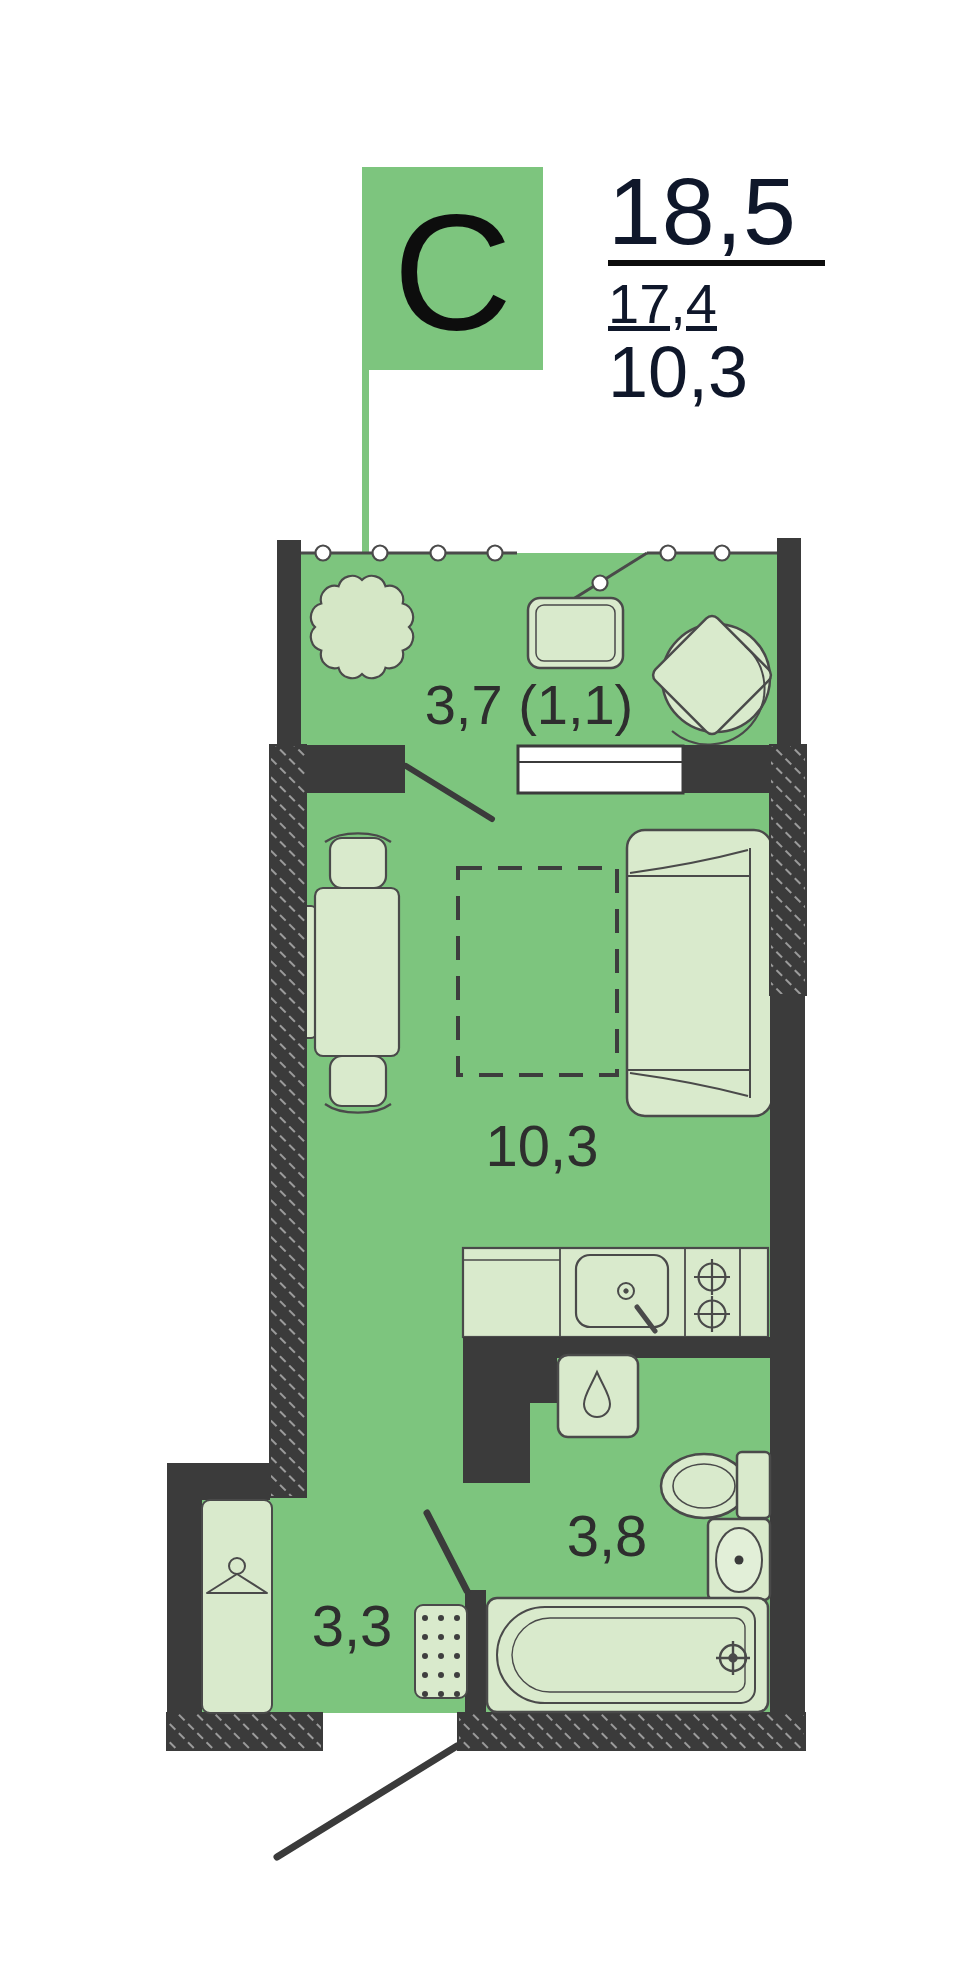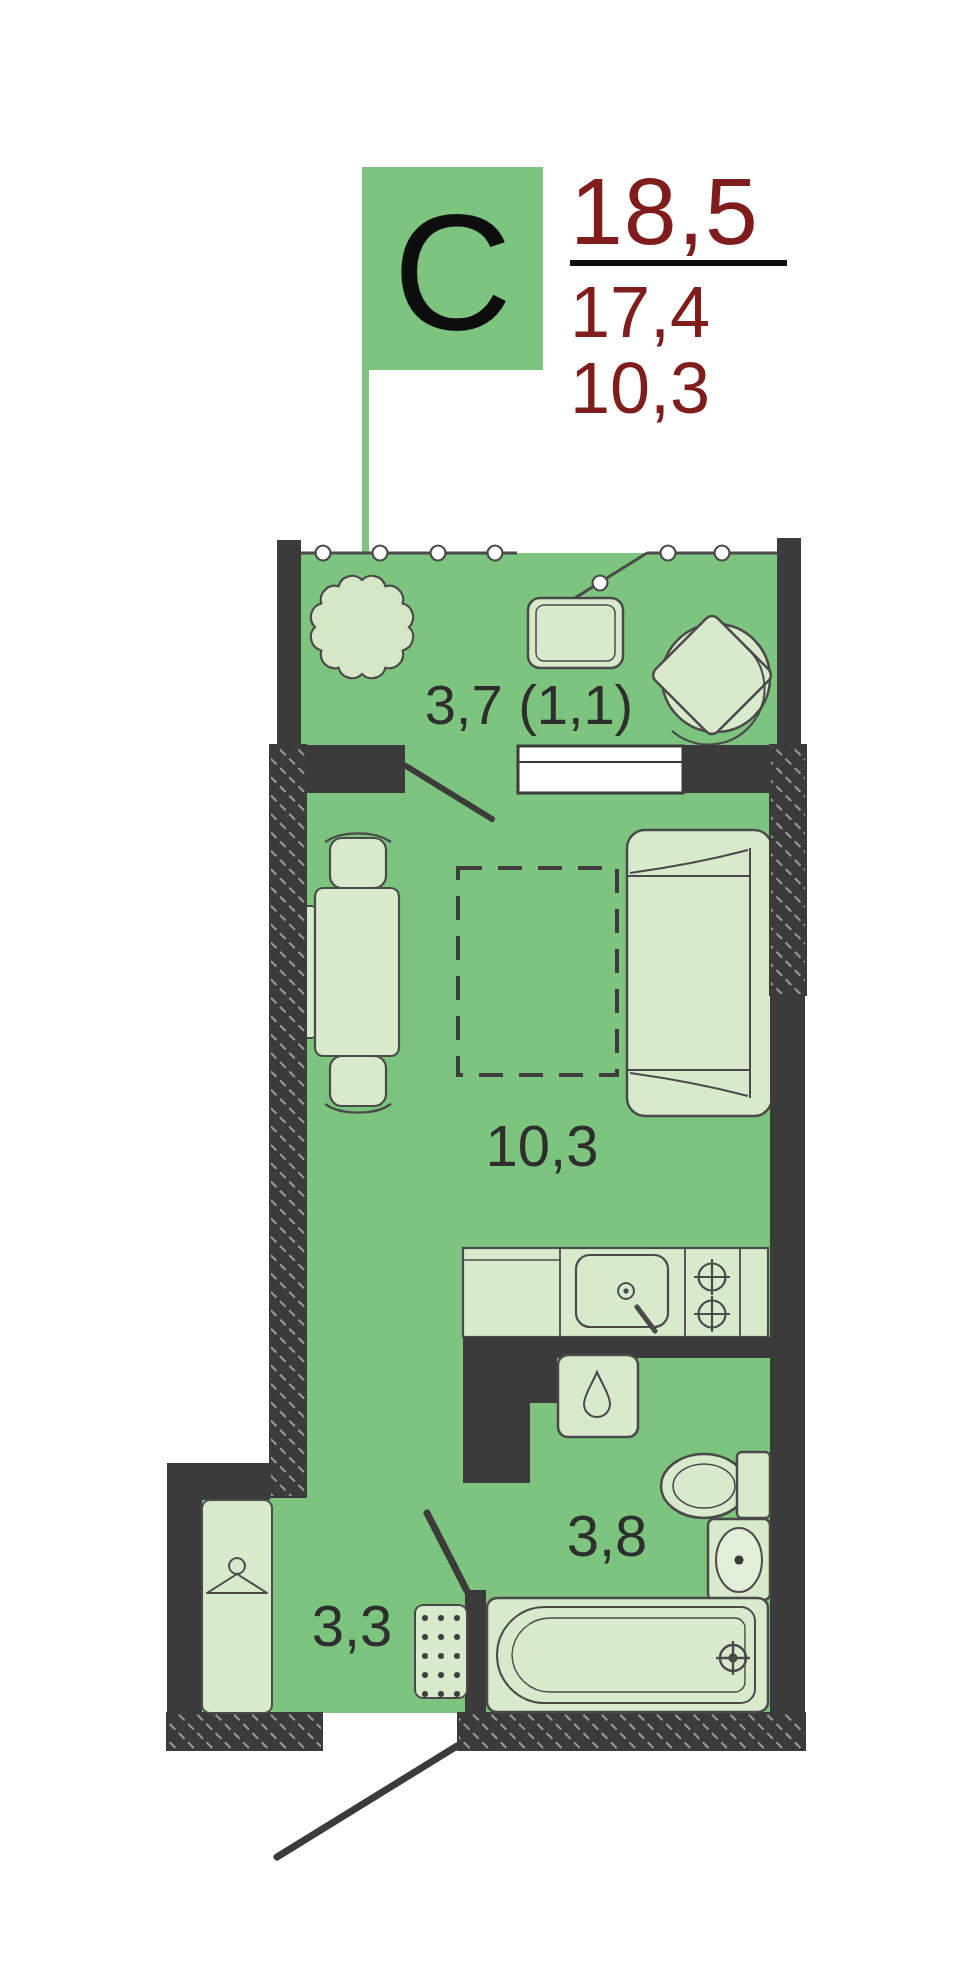--- a/index.html
+++ b/index.html
@@ -1,24 +1,24 @@
 <!DOCTYPE html>
 <html><head>
 <meta charset="utf-8">
 <style>
   html,body{margin:0;padding:0;background:#ffffff;}
   #page{position:relative;width:972px;height:1980px;background:#ffffff;overflow:hidden;
         font-family:"Liberation Sans",sans-serif;}
   .flag{position:absolute;left:362px;top:167px;width:181px;height:203px;background:#7dc57e;
         display:flex;align-items:center;justify-content:center;}
   .flag-letter{font-size:165px;line-height:1;color:#0d0d0d;transform:translateY(4px);}
-  .figures{position:absolute;left:570px;top:166px;color:#7f1d1d;}
+  .figures{position:absolute;left:608px;top:166px;color:#0f172a;}
   .fig-total{font-size:95px;line-height:0.95;letter-spacing:1px;width:217px;
              border-bottom:6px solid #0d0d0d;padding-bottom:4px;}
-  .fig-second{font-size:72px;line-height:1.0;margin-top:10px;}
+  .fig-second{font-size:56px;line-height:1.0;margin-top:10px;text-decoration:underline;}
   .fig-third{font-size:72px;line-height:1.0;margin-top:4px;}
   svg{position:absolute;left:0;top:0;}
   text{font-family:"Liberation Sans",sans-serif;fill:#2e2e2e;}
 </style>
 </head>
 <body>
 
 <div id="page">
 
   <div class="flag">

